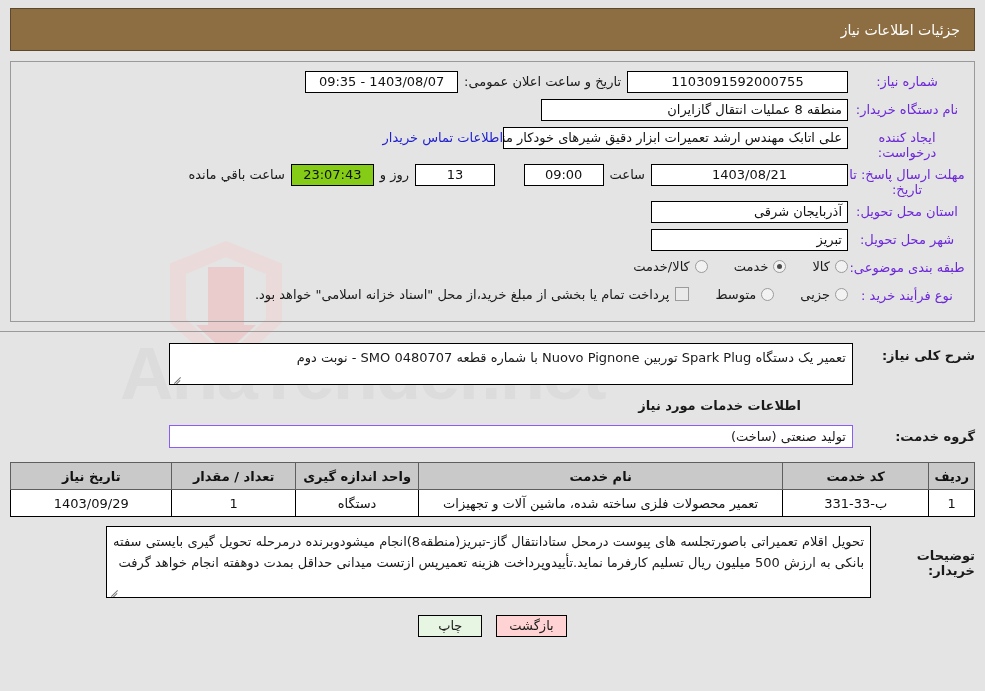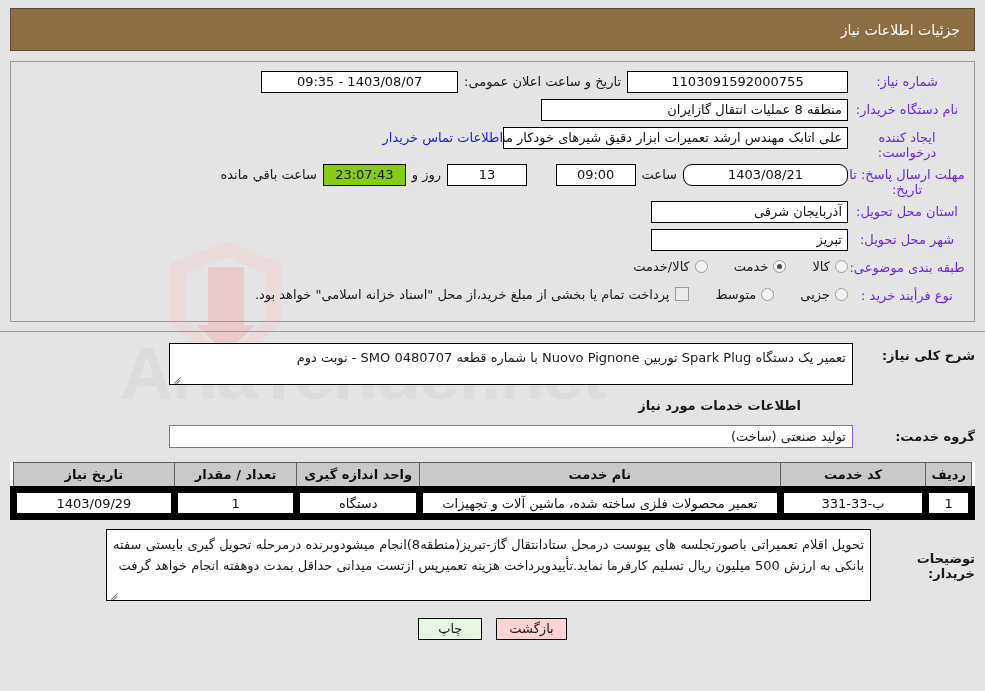--- a/index.html
+++ b/index.html
@@ -125,24 +125,24 @@
   }
   .link {
     color: #2020cf;
     font-size: 13px;
     padding-top: 3px;
     cursor: pointer;
     white-space: nowrap;
   }
 
   .w-need     { width: 221px; }
-  .w-date     { width: 197px; }
+  .w-date     { width: 153px; }
   .w-buyer    { width: 307px; }
   .w-creator  { width: 345px; }
-  .w-deadline { width: 165px; border-radius: 9px; }
+  .w-deadline { width: 197px; }
   .w-hour     { width: 80px; }
   .w-days     { width: 80px; }
   .w-remain   { width: 83px; }
   .w-prov     { width: 197px; }
   .w-city     { width: 197px; }
 
   .spacer-right { flex: 1 1 auto; }
 
   
   .radio-group { display: flex; align-items: center; padding-top: 2px; }
@@ -273,21 +273,21 @@
     background: #c9c9c9;
     border: 1px solid #5e5e5e;
     font-weight: bold;
     height: 27px;
     padding: 0 5px;
     text-align: center;
     color: #111;
   }
   table.items td {
     background: #fff;
-    border: 7px solid #000000;
+    border: 1px solid #000000;
     height: 27px;
     padding: 0 5px;
     text-align: center;
     color: #111;
   }
   .col-radif { width: 34px; }
   .col-code  { width: 148px; }
   .col-name  { width: 370px; }
   .col-unit  { width: 125px; }
   .col-qty   { width: 125px; }

